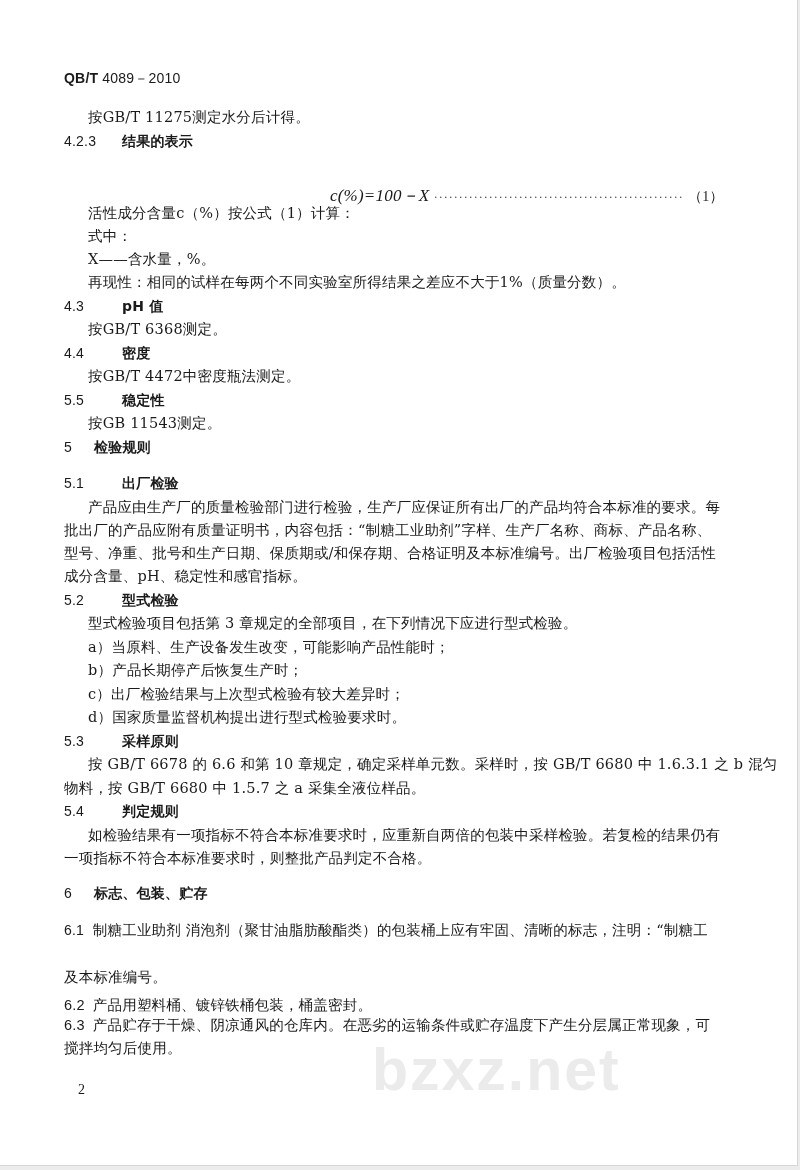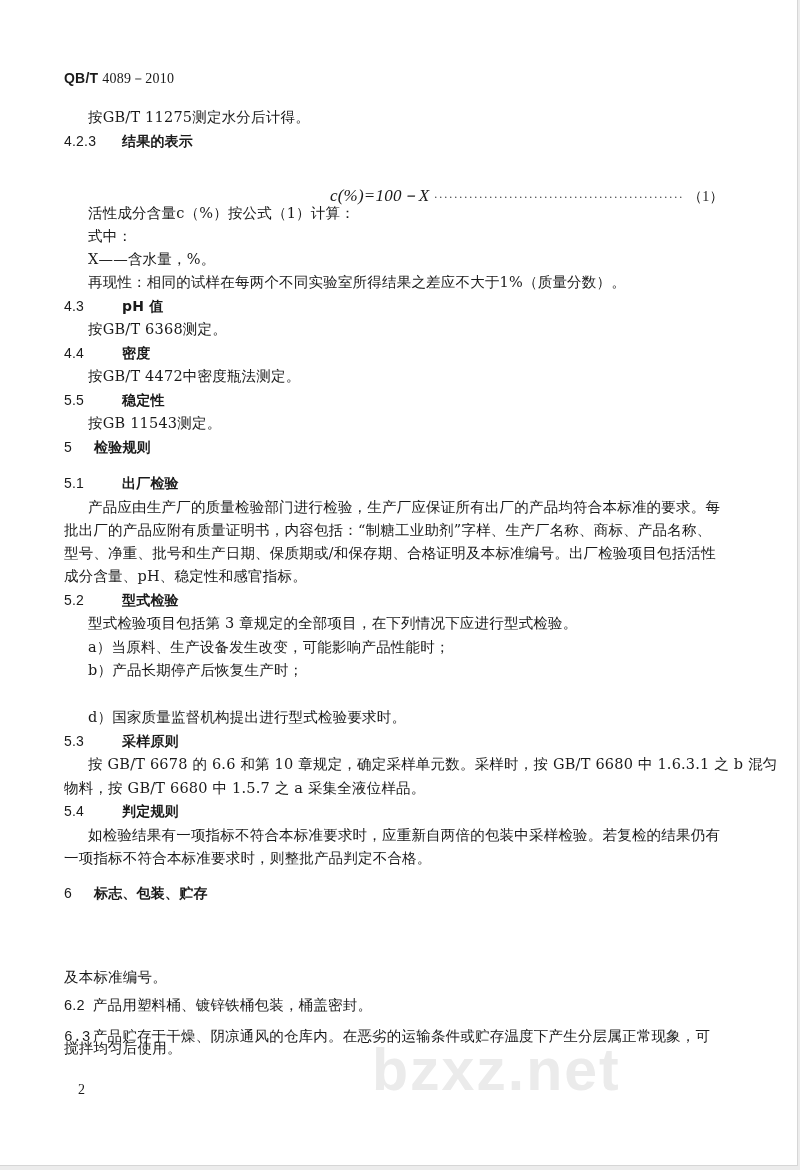--- a/index.html
+++ b/index.html
@@ -8,21 +8,21 @@
     font-family: "DejaVu Serif", "Liberation Serif", serif; color: #1a1a1a;
   }
   .page {
     position: absolute; left: 0; top: 0; width: 797px; height: 1165px;
     background: #ffffff; border-right: 1px solid #d6d6d6; border-bottom: 1px solid #d6d6d6;
   }
   .ln {
     position: absolute; white-space: nowrap; font-size: 14.5px; line-height: 20px; letter-spacing: 0.2px;
   }
   .hdr { font-family: "Liberation Sans", "DejaVu Sans", sans-serif; font-weight: bold; font-size: 14px; }
-  .hdr .num { font-weight: normal; font-family: Liberation Serif, serif; text-align: center; }
+  .hdr .num { font-weight: normal; font-family: Liberation Sans, sans-serif; text-align: center; }
   .sec { font-family: "DejaVu Sans", "Liberation Sans", sans-serif; font-weight: bold; font-size: 14px; }
   .sec .num { font-weight: normal; display: inline-block; width: 58px; font-family: "Liberation Sans", sans-serif; }
   .chap .num { width: 30px; }
   .p1 { left: 88px; }
   .p0 { left: 64px; }
   .formula { left: 330px; width: 390px; font-family: "Liberation Serif", serif; font-size: 17px; }
   .formula .expr { font-style: italic; }
   .formula .dots { letter-spacing: 1px; color: #444; }
   .watermark {
     position: absolute; left: 372px; top: 1025px; font-family: "Liberation Sans", "DejaVu Sans", sans-serif;
@@ -83,46 +83,51 @@
   <div class="ln p0" style="top:520px;">批出厂的产品应附有质量证明书，内容包括：“制糖工业助剂”字样、生产厂名称、商标、产品名称、</div>
   <div class="ln p0" style="top:543px;">型号、净重、批号和生产日期、保质期或/和保存期、合格证明及本标准编号。出厂检验项目包括活性</div>
   <div class="ln p0" style="top:566px;">成分含量、pH、稳定性和感官指标。</div>
 
   <div class="ln sec" style="left:64px;top:590px;">
     <span class="num">5.2</span><span>型式检验</span>
   </div>
   <div class="ln p1" style="top:613px;">型式检验项目包括第 3 章规定的全部项目，在下列情况下应进行型式检验。</div>
   <div class="ln p1" style="top:637px;">a）当原料、生产设备发生改变，可能影响产品性能时；</div>
   <div class="ln p1" style="top:660px;">b）产品长期停产后恢复生产时；</div>
+  <div class="ln p1" style="top:684px;">c）出厂检验结果与上次型式检验有较大差异时；</div>
   <div class="ln p1" style="top:707px;">d）国家质量监督机构提出进行型式检验要求时。</div>
 
   <div class="ln sec" style="left:64px;top:731px;">
     <span class="num">5.3</span><span>采样原则</span>
   </div>
   <div class="ln p1" style="top:754px;">按 GB/T 6678 的 6.6 和第 10 章规定，确定采样单元数。采样时，按 GB/T 6680 中 1.6.3.1 之 b 混匀</div>
   <div class="ln p0" style="top:778px;">物料，按 GB/T 6680 中 1.5.7 之 a 采集全液位样品。</div>
 
   <div class="ln sec" style="left:64px;top:801px;">
     <span class="num">5.4</span><span>判定规则</span>
   </div>
   <div class="ln p0" style="top:848px;">一项指标不符合本标准要求时，则整批产品判定不合格。</div>
   <div class="ln p1" style="top:825px;">如检验结果有一项指标不符合本标准要求时，应重新自两倍的包装中采样检验。若复检的结果仍有</div>
 
   <div class="ln sec chap" style="left:64px;top:883px;">
     <span class="num">6</span><span>标志、包装、贮存</span>
   </div>
 
+  <div class="ln" style="left:64px;top:920px;">
+    <span class="sec" style="display:inline-block;width:24px;font-weight:normal;font-family:'Liberation Sans',sans-serif;">6.1</span>
+    <span>制糖工业助剂 消泡剂（聚甘油脂肪酸酯类）的包装桶上应有牢固、清晰的标志，注明：“制糖工</span>
+  </div>
   <div class="ln p0" style="top:967px;">及本标准编号。</div>
 
   <div class="ln" style="left:64px;top:995px;">
     <span style="display:inline-block;width:24px;font-family:'Liberation Sans',sans-serif;">6.2</span>
     <span>产品用塑料桶、镀锌铁桶包装，桶盖密封。</span>
   </div>
 
   <div class="ln" style="left:64px;top:1015px;">
-    <span style="display:inline-block;width:24px;font-family:Liberation Mono, monospace;margin-top:12px;">6.3</span>
+    <span style="display:inline-block;width:24px;font-family:Liberation Sans, sans-serif;">6.3</span>
     <span>产品贮存于干燥、阴凉通风的仓库内。在恶劣的运输条件或贮存温度下产生分层属正常现象，可</span>
   </div>
   <div class="ln p0" style="top:1038px;">搅拌均匀后使用。</div>
 
   <div class="watermark">bzxz.net</div>
   <div class="pageno">2</div>
 </div>
 
 </body></html>

